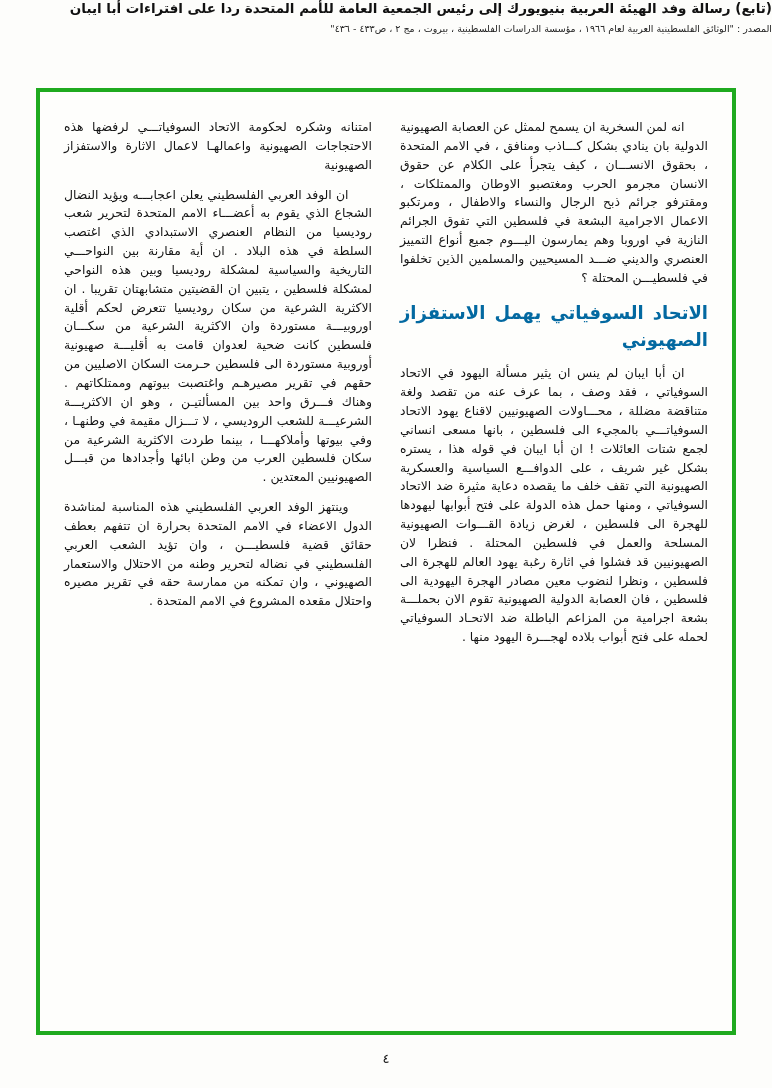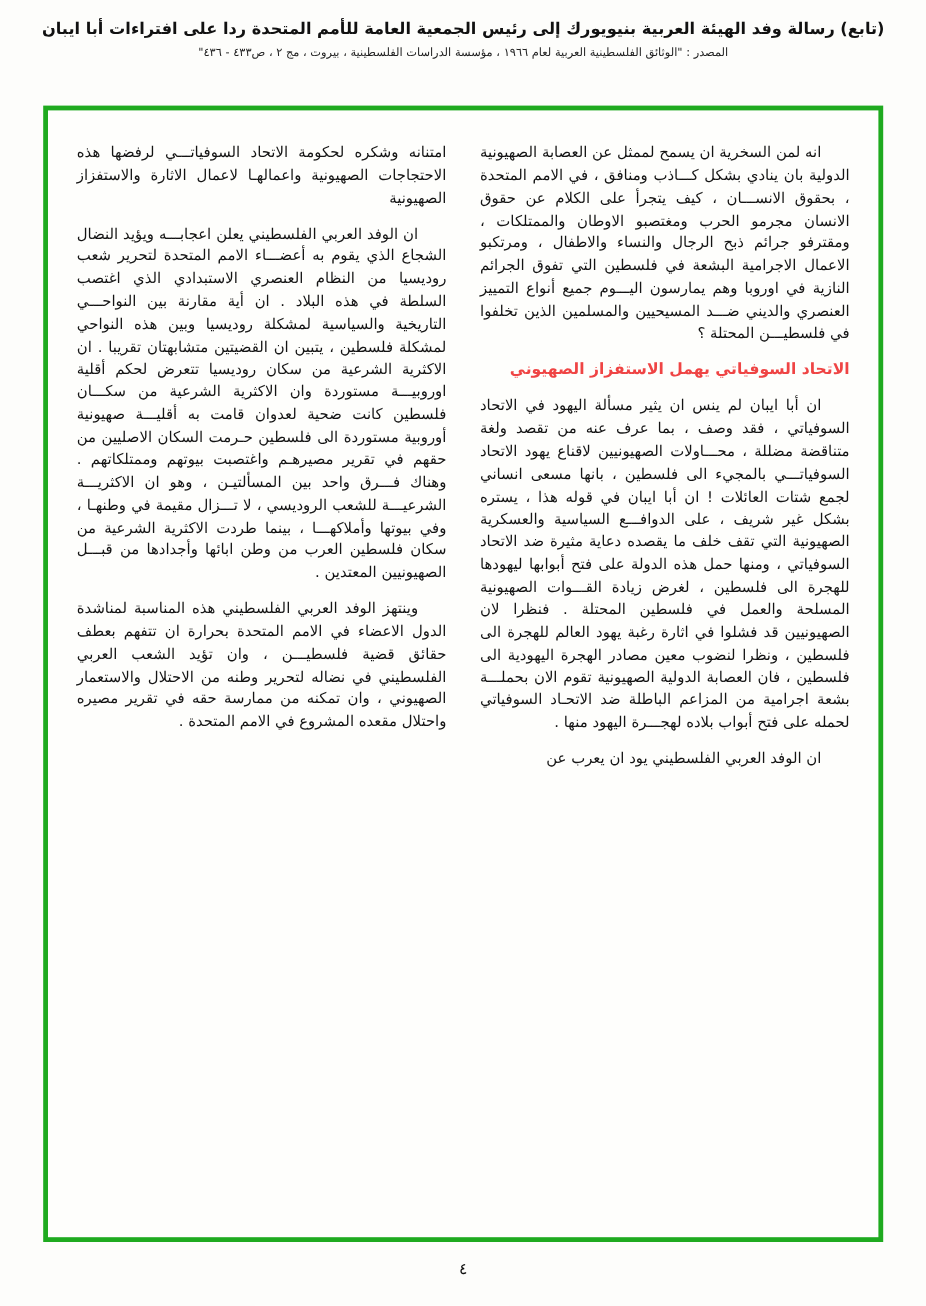--- a/index.html
+++ b/index.html
@@ -13,22 +13,21 @@
     overflow: hidden;
   }
   .page {
     position: relative;
     width: 772px;
     height: 1088px;
     background: #fdfdfb;
   }
   .header {
     direction: rtl;
-    text-align: center;
-    padding-top: 16px;
+    text-align: right;
   }
   .header-title {
     font-size: 13.5px;
     font-weight: bold;
     letter-spacing: 0.2px;
     color: #111;
   }
   .header-source {
     font-size: 9.5px;
     margin-top: 7px;
@@ -58,24 +57,24 @@
     font-size: 12.4px;
     line-height: 1.52;
     color: #141414;
   }
   p.para {
     margin: 0 0 11px 0;
     text-indent: 1.9em;
   }
   p.para.no-indent { text-indent: 0; }
   .col-heading {
-    font-size: 13px;
+    font-size: 18px;
     font-weight: bold;
     margin: 6px 0 11px 0;
-    color: #ef4444;
+    color: #0369a1;
   }
   .page-number {
     position: absolute;
     left: 0;
     right: 0;
     bottom: 22px;
     text-align: center;
     font-size: 13px;
     color: #111;
   }
@@ -90,21 +89,20 @@
     <div class="header-source">المصدر : "الوثائق الفلسطينية العربية لعام ١٩٦٦ ، مؤسسة الدراسات الفلسطينية ، بيروت ، مج ٢ ، ص٤٣٣ - ٤٣٦"</div>
   </div>
 
   <div class="green-box">
     <div class="columns">
 
       <div class="col">
         <p class="para">انه لمن السخرية ان يسمح لممثل عن العصابة الصهيونية الدولية بان ينادي بشكل كـــاذب ومنافق ، في الامم المتحدة ، بحقوق الانســـان ، كيف يتجرأ على الكلام عن حقوق الانسان مجرمو الحرب ومغتصبو الاوطان والممتلكات ، ومقترفو جرائم ذبح الرجال والنساء والاطفال ، ومرتكبو الاعمال الاجرامية البشعة في فلسطين التي تفوق الجرائم النازية في اوروبا وهم يمارسون اليـــوم جميع أنواع التمييز العنصري والديني ضـــد المسيحيين والمسلمين الذين تخلفوا في فلسطيـــن المحتلة ؟</p>
         <div class="col-heading">الاتحاد السوفياتي يهمل الاستفزاز الصهيوني</div>
         <p class="para">ان أبا ايبان لم ينس ان يثير مسألة اليهود في الاتحاد السوفياتي ، فقد وصف ، بما عرف عنه من تقصد ولغة متناقضة مضللة ، محـــاولات الصهيونيين لاقناع يهود الاتحاد السوفياتـــي بالمجيء الى فلسطين ، بانها مسعى انساني لجمع شتات العائلات ! ان أبا ايبان في قوله هذا ، يستره بشكل غير شريف ، على الدوافـــع السياسية والعسكرية الصهيونية التي تقف خلف ما يقصده دعاية مثيرة ضد الاتحاد السوفياتي ، ومنها حمل هذه الدولة على فتح أبوابها ليهودها للهجرة الى فلسطين ، لغرض زيادة القـــوات الصهيونية المسلحة والعمل في فلسطين المحتلة . فنظرا لان الصهيونيين قد فشلوا في اثارة رغبة يهود العالم للهجرة الى فلسطين ، ونظرا لنضوب معين مصادر الهجرة اليهودية الى فلسطين ، فان العصابة الدولية الصهيونية تقوم الان بحملـــة بشعة اجرامية من المزاعم الباطلة ضد الاتحـاد السوفياتي لحمله على فتح أبواب بلاده لهجـــرة اليهود منها .</p>
-        <p class="para">ان الوفد العربي الفلسطيني يود ان يعرب عن</p>
       </div>
 
       <div class="col">
         <p class="para no-indent">امتنانه وشكره لحكومة الاتحاد السوفياتـــي لرفضها هذه الاحتجاجات الصهيونية واعمالهـا لاعمال الاثارة والاستفزاز الصهيونية</p>
         <p class="para">ان الوفد العربي الفلسطيني يعلن اعجابـــه ويؤيد النضال الشجاع الذي يقوم به أعضـــاء الامم المتحدة لتحرير شعب روديسيا من النظام العنصري الاستبدادي الذي اغتصب السلطة في هذه البلاد . ان أية مقارنة بين النواحـــي التاريخية والسياسية لمشكلة روديسيا وبين هذه النواحي لمشكلة فلسطين ، يتبين ان القضيتين متشابهتان تقريبا . ان الاكثرية الشرعية من سكان روديسيا تتعرض لحكم أقلية اوروبيـــة مستوردة وان الاكثرية الشرعية من سكـــان فلسطين كانت ضحية لعدوان قامت به أقليـــة صهيونية أوروبية مستوردة الى فلسطين حـرمت السكان الاصليين من حقهم في تقرير مصيرهـم واغتصبت بيوتهم وممتلكاتهم . وهناك فـــرق واحد بين المسألتيـن ، وهو ان الاكثريـــة الشرعيـــة للشعب الروديسي ، لا تـــزال مقيمة في وطنهـا ، وفي بيوتها وأملاكهـــا ، بينما طردت الاكثرية الشرعية من سكان فلسطين العرب من وطن ابائها وأجدادها من قبـــل الصهيونيين المعتدين .</p>
         <p class="para">وينتهز الوفد العربي الفلسطيني هذه المناسبة لمناشدة الدول الاعضاء في الامم المتحدة بحرارة ان تتفهم بعطف حقائق قضية فلسطيـــن ، وان تؤيد الشعب العربي الفلسطيني في نضاله لتحرير وطنه من الاحتلال والاستعمار الصهيوني ، وان تمكنه من ممارسة حقه في تقرير مصيره واحتلال مقعده المشروع في الامم المتحدة .</p>
       </div>
 
     </div>
   </div>

